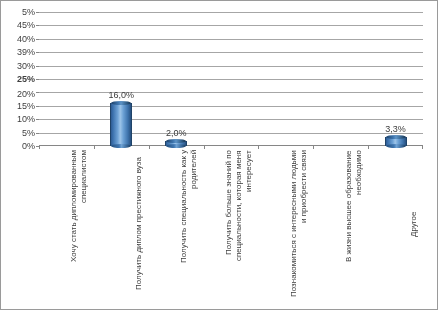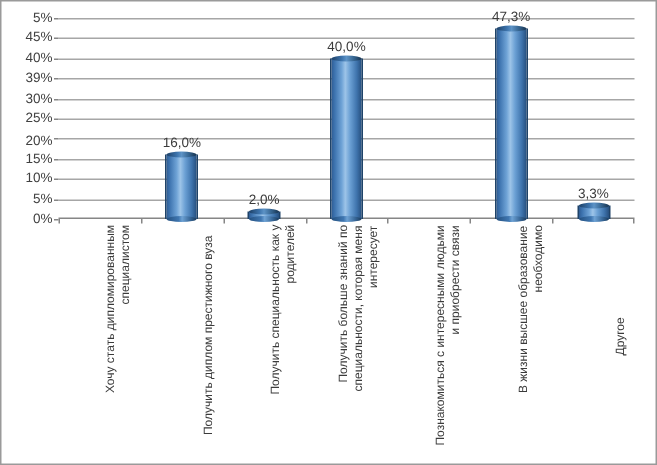--- a/index.html
+++ b/index.html
@@ -158,21 +158,21 @@
 <body>
 
 <div id="chart-frame">
 
   <div id="y-axis-labels">
       <div class="y-label" style="top: 134px;">0%</div>
       <div class="y-label" style="top: 120.6px;">5%</div>
       <div class="y-label" style="top: 107.2px;">10%</div>
       <div class="y-label" style="top: 93.8px;">15%</div>
       <div class="y-label" style="top: 82px;">20%</div>
-      <div class="y-label" style="top: 67px;">25%</div>
+      <div class="y-label" style="top: 67px; font-weight: bold;">25%</div>
       <div class="y-label" style="top: 53.6px;">30%</div>
       <div class="y-label" style="top: 40.2px;">39%</div>
       <div class="y-label" style="top: 26.8px;">40%</div>
       <div class="y-label" style="top: 13.4px;">45%</div>
       <div class="y-label" style="top: 0px;">5%</div>
     </div>
 
   <div id="plot-area">
     <div class="axis-line-x"></div>
   <div class="tick-y" style="top: 134px;"></div>
@@ -205,36 +205,22 @@
       </div>
       <div class="tick-x" style="left: 54.8571px;"></div>
       <div class="bar-wrap" style="left: 126.143px; width: 22px; height: 5.36px;">
         <div class="bar" style="height: 5.36px;">
           <div class="bar-bottom"></div>
           <div class="bar-top"></div>
         </div>
         <div class="data-label">2,0%</div>
       </div>
       <div class="tick-x" style="left: 109.714px;"></div>
-      <div class="bar-wrap" style="left: 181px; width: 22px; height: 107.2px;">
-        <div class="bar" style="height: 107.2px;">
-          <div class="bar-bottom"></div>
-          <div class="bar-top"></div>
-        </div>
-        <div class="data-label">40,0%</div>
-      </div>
       <div class="tick-x" style="left: 164.571px;"></div>
       <div class="tick-x" style="left: 219.429px;"></div>
-      <div class="bar-wrap" style="left: 290.714px; width: 22px; height: 126.764px;">
-        <div class="bar" style="height: 126.764px;">
-          <div class="bar-bottom"></div>
-          <div class="bar-top"></div>
-        </div>
-        <div class="data-label">47,3%</div>
-      </div>
       <div class="tick-x" style="left: 274.286px;"></div>
       <div class="bar-wrap" style="left: 345.571px; width: 22px; height: 8.844px;">
         <div class="bar" style="height: 8.844px;">
           <div class="bar-bottom"></div>
           <div class="bar-top"></div>
         </div>
         <div class="data-label">3,3%</div>
       </div>
       <div class="tick-x" style="left: 329.143px;"></div>
       <div class="tick-x" style="left: 0px;"></div>

